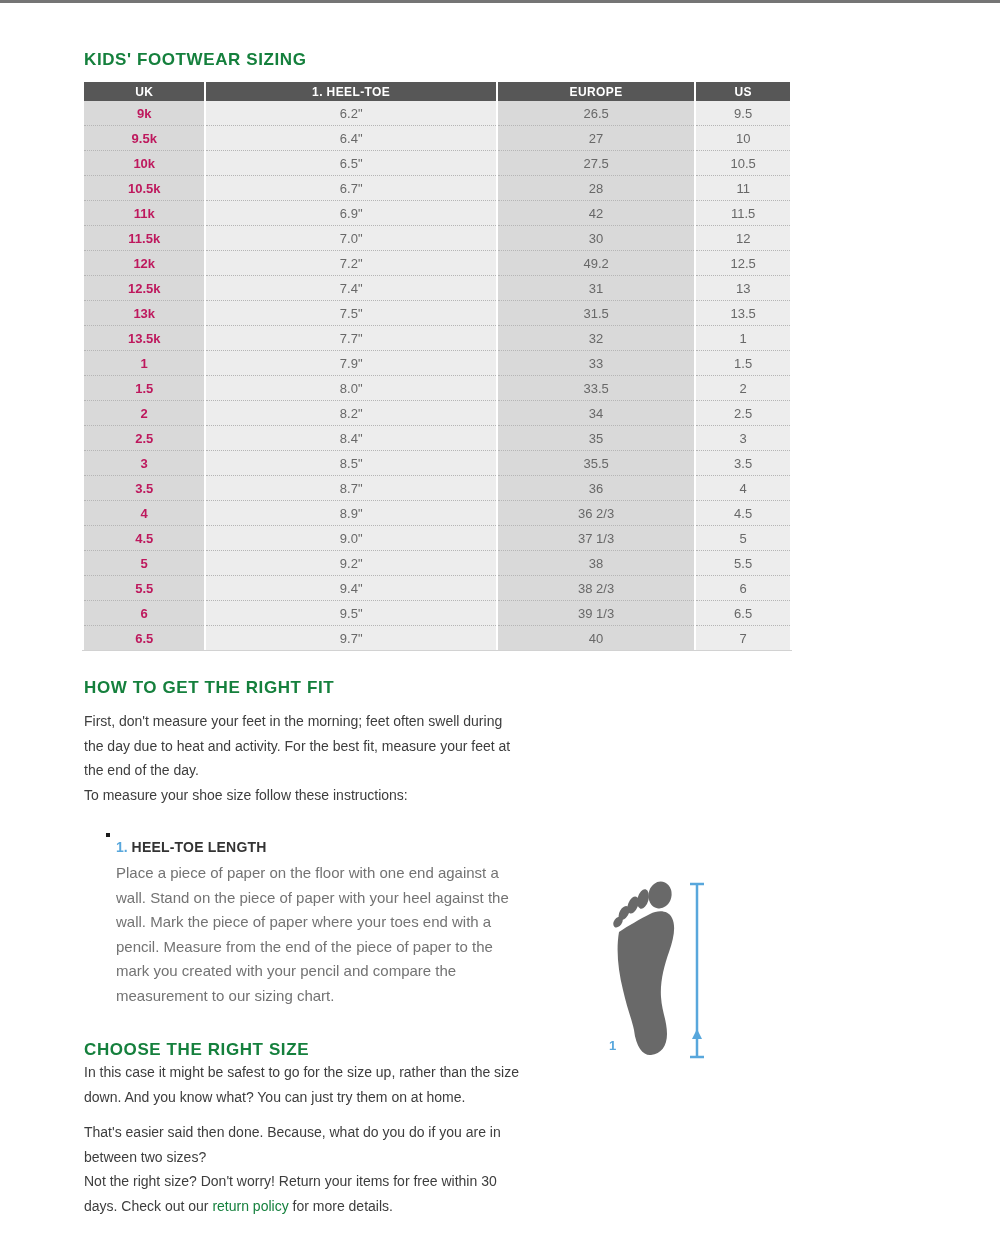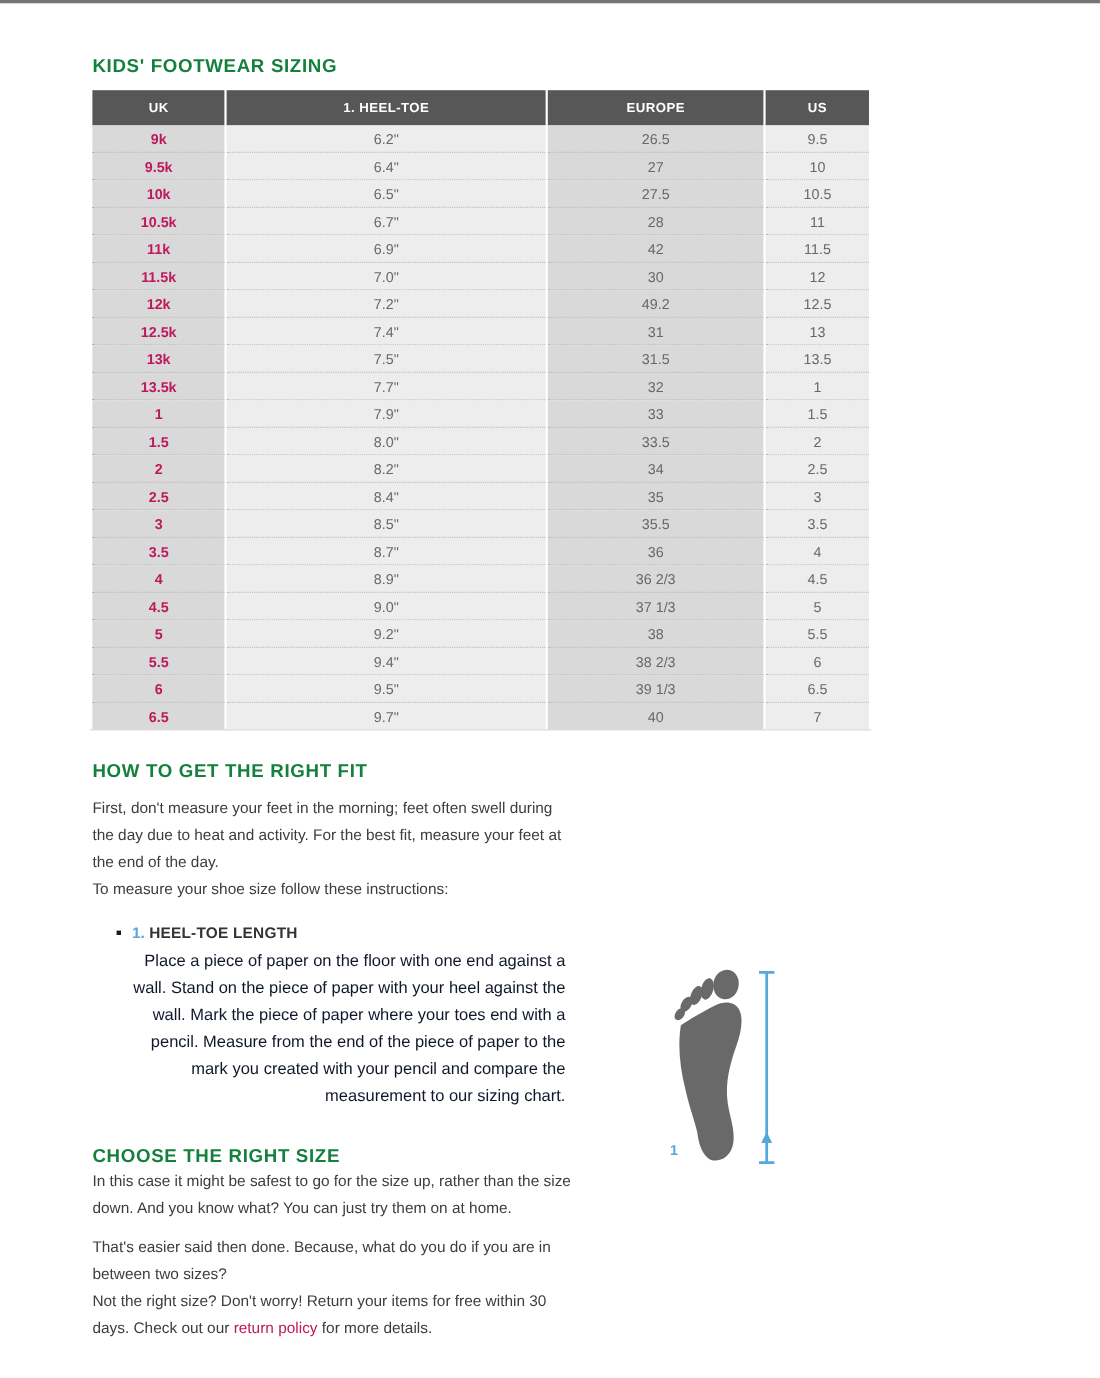--- a/index.html
+++ b/index.html
@@ -16,21 +16,21 @@
   .page-title { padding-top: 47px; }
 
   
   .size-table {
     border-collapse: separate; border-spacing: 2px 0;
     width: 710px; margin: 12px 0 0 82px;
     border-bottom: 1px solid #d2d2d2;
   }
   .size-table thead th {
     background: #575757; color: #ffffff; font-size: 12px; font-weight: bold;
-    letter-spacing: 0.4px; height: 32px; padding: 0; text-align: center;
+    letter-spacing: 0.4px; height: 19px; padding: 0; text-align: center;
   }
   .size-table tbody th, .size-table tbody td {
     height: 24px; padding: 0; text-align: center; font-size: 13px;
     border-bottom: 1px dotted #b5b5b5;
   }
   .size-table tbody tr:last-child th,
   .size-table tbody tr:last-child td { border-bottom: none; }
   .size-table tbody tr > *:nth-child(1),
   .size-table tbody tr > *:nth-child(3) { background: #d9d9d9; }
   .size-table tbody tr > *:nth-child(2),
@@ -42,37 +42,37 @@
   .section-title.fit { margin-top: 27px; }
   .section-title.choose { margin-top: 32px; }
   .body-text {
     margin: 0 0 0 84px; width: 430px;
     font-size: 14px; line-height: 24.5px; color: #3d3d3d;
   }
   .body-text.first { margin-top: 11px; }
   .choose-para { width: 437px; }
 
   
-  .step { display: flex; margin: 18px 0 0 106px; }
+  .step { display: flex; margin: 18px 0 0 106px; flex-direction: column; }
   .square-bullet { width: 4px; height: 4px; background: #1a1a1a;
                    margin-top: 8px; flex: 0 0 auto; }
   .step-content { margin-left: 10px; }
   .step-title { font-size: 14px; font-weight: bold; line-height: 20px; }
   .step-num { color: #58a7dc; }
   .step-name { color: #333333; letter-spacing: 0.2px; }
   .step-body { margin: 4px 0 0 0; width: 394px;
-               font-size: 15px; line-height: 24.5px; color: #0f172a; text-align: right; }
+               font-size: 15px; line-height: 24.5px; color: #737373; }
 
   
   .foot-figure { position: absolute; left: 600px; top: 878px;
                  width: 112px; height: 185px; }
   .diagram-label { position: absolute; left: 9px; top: 160px;
                    font-size: 13px; font-weight: bold; color: #58a7dc; }
 
-  .link { color: #be185d; text-decoration: none; cursor: pointer; }
+  .link { color: #15803d; text-decoration: none; cursor: pointer; }
 </style>
 </head>
 <body>
 
 <div class="page">
 
   <div class="top-bar"></div>
 
   <h1 class="page-title">KIDS' FOOTWEAR SIZING</h1>
 

